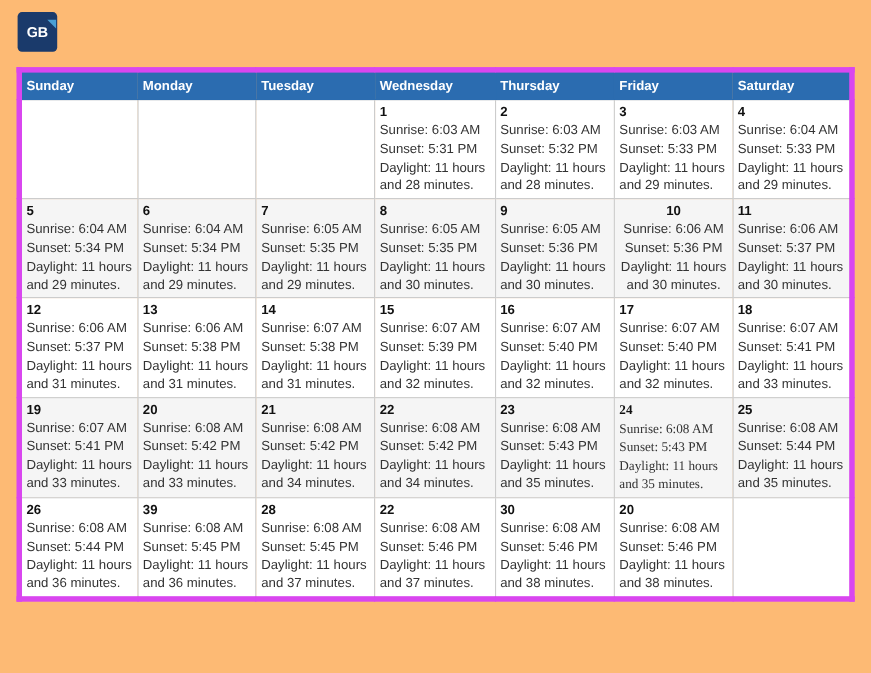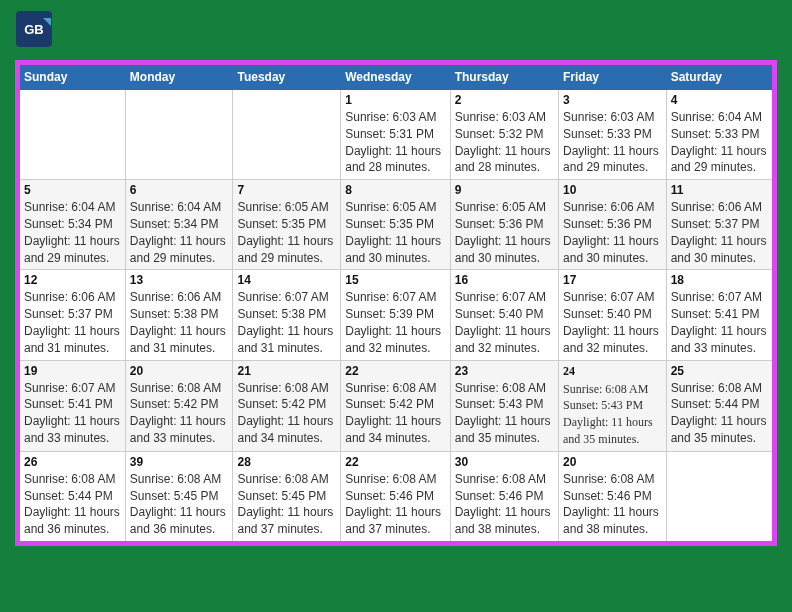--- a/index.html
+++ b/index.html
@@ -7,21 +7,21 @@
       font-family: Arial, sans-serif;
       background: #fff;
       width: 792px;
       height: 612px;
       overflow: hidden;
     }
     .page {
       width: 792px;
       height: 612px;
       padding: 10px 15px;
-      background: #15803d;
+      background: #fdba74;
     }
     .header {
       display: flex;
       justify-content: space-between;
       align-items: flex-start;
       margin-bottom: 8px;
     }
     .logo {
       display: flex;
       align-items: center;
@@ -171,21 +171,21 @@
             <div class="day-info" style="white-space: pre-line;">Sunrise: 6:05 AM
 Sunset: 5:35 PM
 Daylight: 11 hours and 30 minutes.</div>
           </td>
           <td style="background: rgb(245, 245, 245);">
             <span class="day-num">9</span>
             <div class="day-info" style="white-space: pre-line;">Sunrise: 6:05 AM
 Sunset: 5:36 PM
 Daylight: 11 hours and 30 minutes.</div>
           </td>
-          <td style="background: rgb(245, 245, 245);">
+          <td style="background: rgb(245, 245, 245); text-align: center;">
             <span class="day-num">10</span>
             <div class="day-info" style="white-space: pre-line;">Sunrise: 6:06 AM
 Sunset: 5:36 PM
 Daylight: 11 hours and 30 minutes.</div>
           </td>
           <td style="background: rgb(245, 245, 245);">
             <span class="day-num">11</span>
             <div class="day-info" style="white-space: pre-line;">Sunrise: 6:06 AM
 Sunset: 5:37 PM
 Daylight: 11 hours and 30 minutes.</div>

